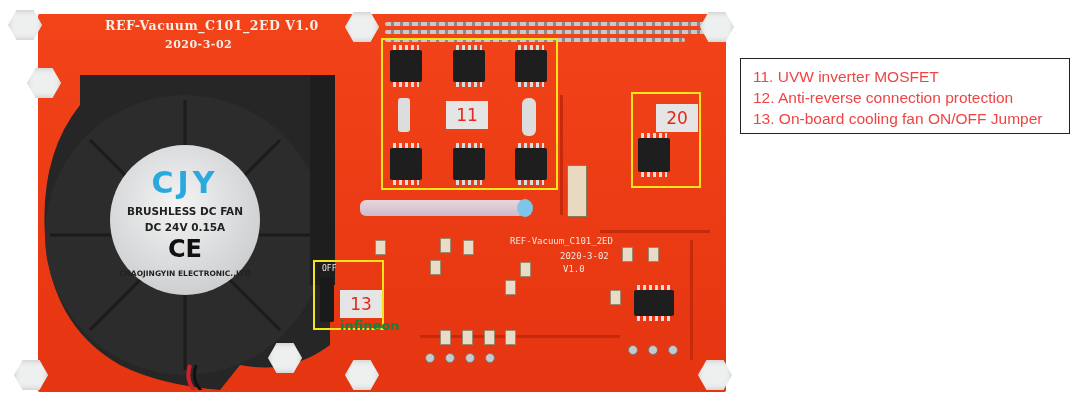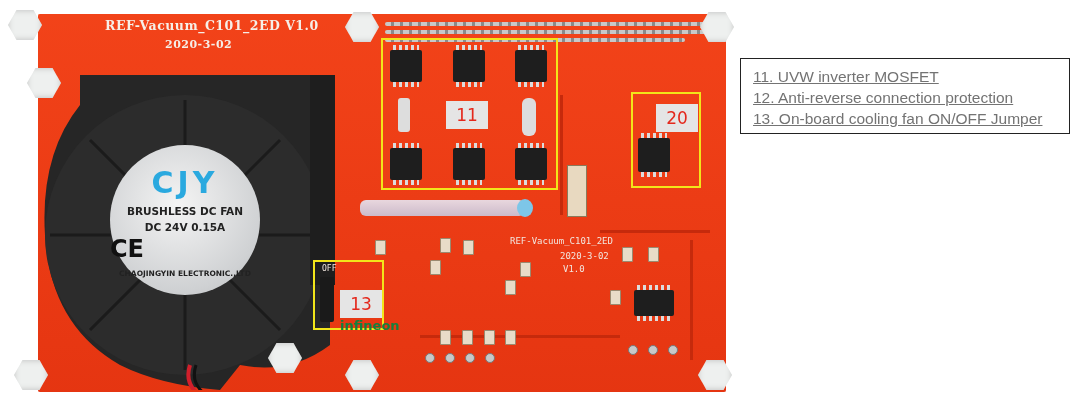--- a/index.html
+++ b/index.html
@@ -6,33 +6,33 @@
   body { width:1080px; height:405px; position:relative; overflow:hidden; font-family:"Liberation Sans", sans-serif; }
   .abs { position:absolute; }
   .board { left:38px; top:14px; width:688px; height:378px; background:#ee3b14; border-radius:2px; }
   .board-shade { left:38px; top:14px; width:688px; height:378px; background:linear-gradient(180deg, rgba(255,90,40,0.25), rgba(180,20,0,0.15)); }
   .silk { color:#f6efe8; font-family:"DejaVu Serif", serif; font-weight:bold; letter-spacing:0.5px; }
   .silk-sans { color:#f2e6df; font-family:"DejaVu Sans Mono", monospace; }
   .fan-body { left:40px; top:45px; width:300px; height:345px; }
   .label-disc { left:110px; top:145px; width:150px; height:150px; border-radius:50%; background:radial-gradient(circle at 45% 40%, #f4f4f4, #cfd1d3 70%, #b8babc); }
   .cjy { left:0; top:20px; width:150px; text-align:center; color:#2aa9df; font-weight:bold; font-size:30px; letter-spacing:4px; font-family:"DejaVu Sans", sans-serif; }
   .disc-line { left:0; width:150px; text-align:center; color:#222; font-weight:bold; font-family:"DejaVu Sans", sans-serif; }
-  .ce { left:0; top:90px; width:150px; text-align:left; font-size:24px; font-weight:bold; color:#111; font-family:"DejaVu Sans", sans-serif; }
+  .ce { left:0; top:90px; width:150px; text-align:center; font-size:24px; font-weight:bold; color:#111; font-family:"DejaVu Sans", sans-serif; }
   .standoff { width:34px; height:30px; background:#eef0ef; clip-path:polygon(25% 0,75% 0,100% 50%,75% 100%,25% 100%,0 50%); box-shadow:inset 0 0 6px #bbb; }
   .header-row { left:385px; width:330px; height:4px; background:repeating-linear-gradient(90deg, #c8c8c8 0 6px, #8a8a8a 6px 9px); border-radius:2px; }
   .chip { background:#1e1e1e; border-radius:2px; }
   .chip:before { content:""; position:absolute; left:3px; right:3px; bottom:-5px; height:5px; background:repeating-linear-gradient(90deg,#dcdcdc 0 3px, transparent 3px 6px); }
   .chip:after { content:""; position:absolute; left:3px; right:3px; top:-5px; height:5px; background:repeating-linear-gradient(90deg,#dcdcdc 0 3px, transparent 3px 6px); }
   .hl-box { border:2px solid #f2e51a; box-sizing:border-box; }
   .badge { background:#e5e5e5; color:#e4281c; font-family:"DejaVu Sans", sans-serif; font-size:17px; text-align:center; box-sizing:border-box; }
   .smd { width:9px; height:13px; background:#e8dcc8; border:1px solid #9a8a70; border-radius:1px; }
   .pad { width:8px; height:8px; border-radius:50%; background:#c8c8c8; border:1px solid #777; }
   .trace { background:#c62a0c; }
   .legend { left:740px; top:58px; width:330px; height:76px; border:1.5px solid #222; box-sizing:border-box; background:#fff; padding:7px 0 0 12px; }
-  .legend-item { font-family:"Liberation Sans", sans-serif; font-size:15.5px; color:#737373; line-height:21px; white-space:nowrap;text-decoration:underline; }
+  .legend-item { font-family:"Liberation Sans", sans-serif; font-size:15.5px; color:#ef4444; line-height:21px; white-space:nowrap; }
 </style>
 </head>
 <body>
 
 <div class="abs board"></div>
 <div class="abs board-shade"></div>
 
 <div class="abs trace" style="left:560px;top:95px;width:3px;height:120px;"></div>
 <div class="abs trace" style="left:600px;top:230px;width:110px;height:3px;"></div>
 <div class="abs trace" style="left:420px;top:335px;width:200px;height:3px;"></div>

